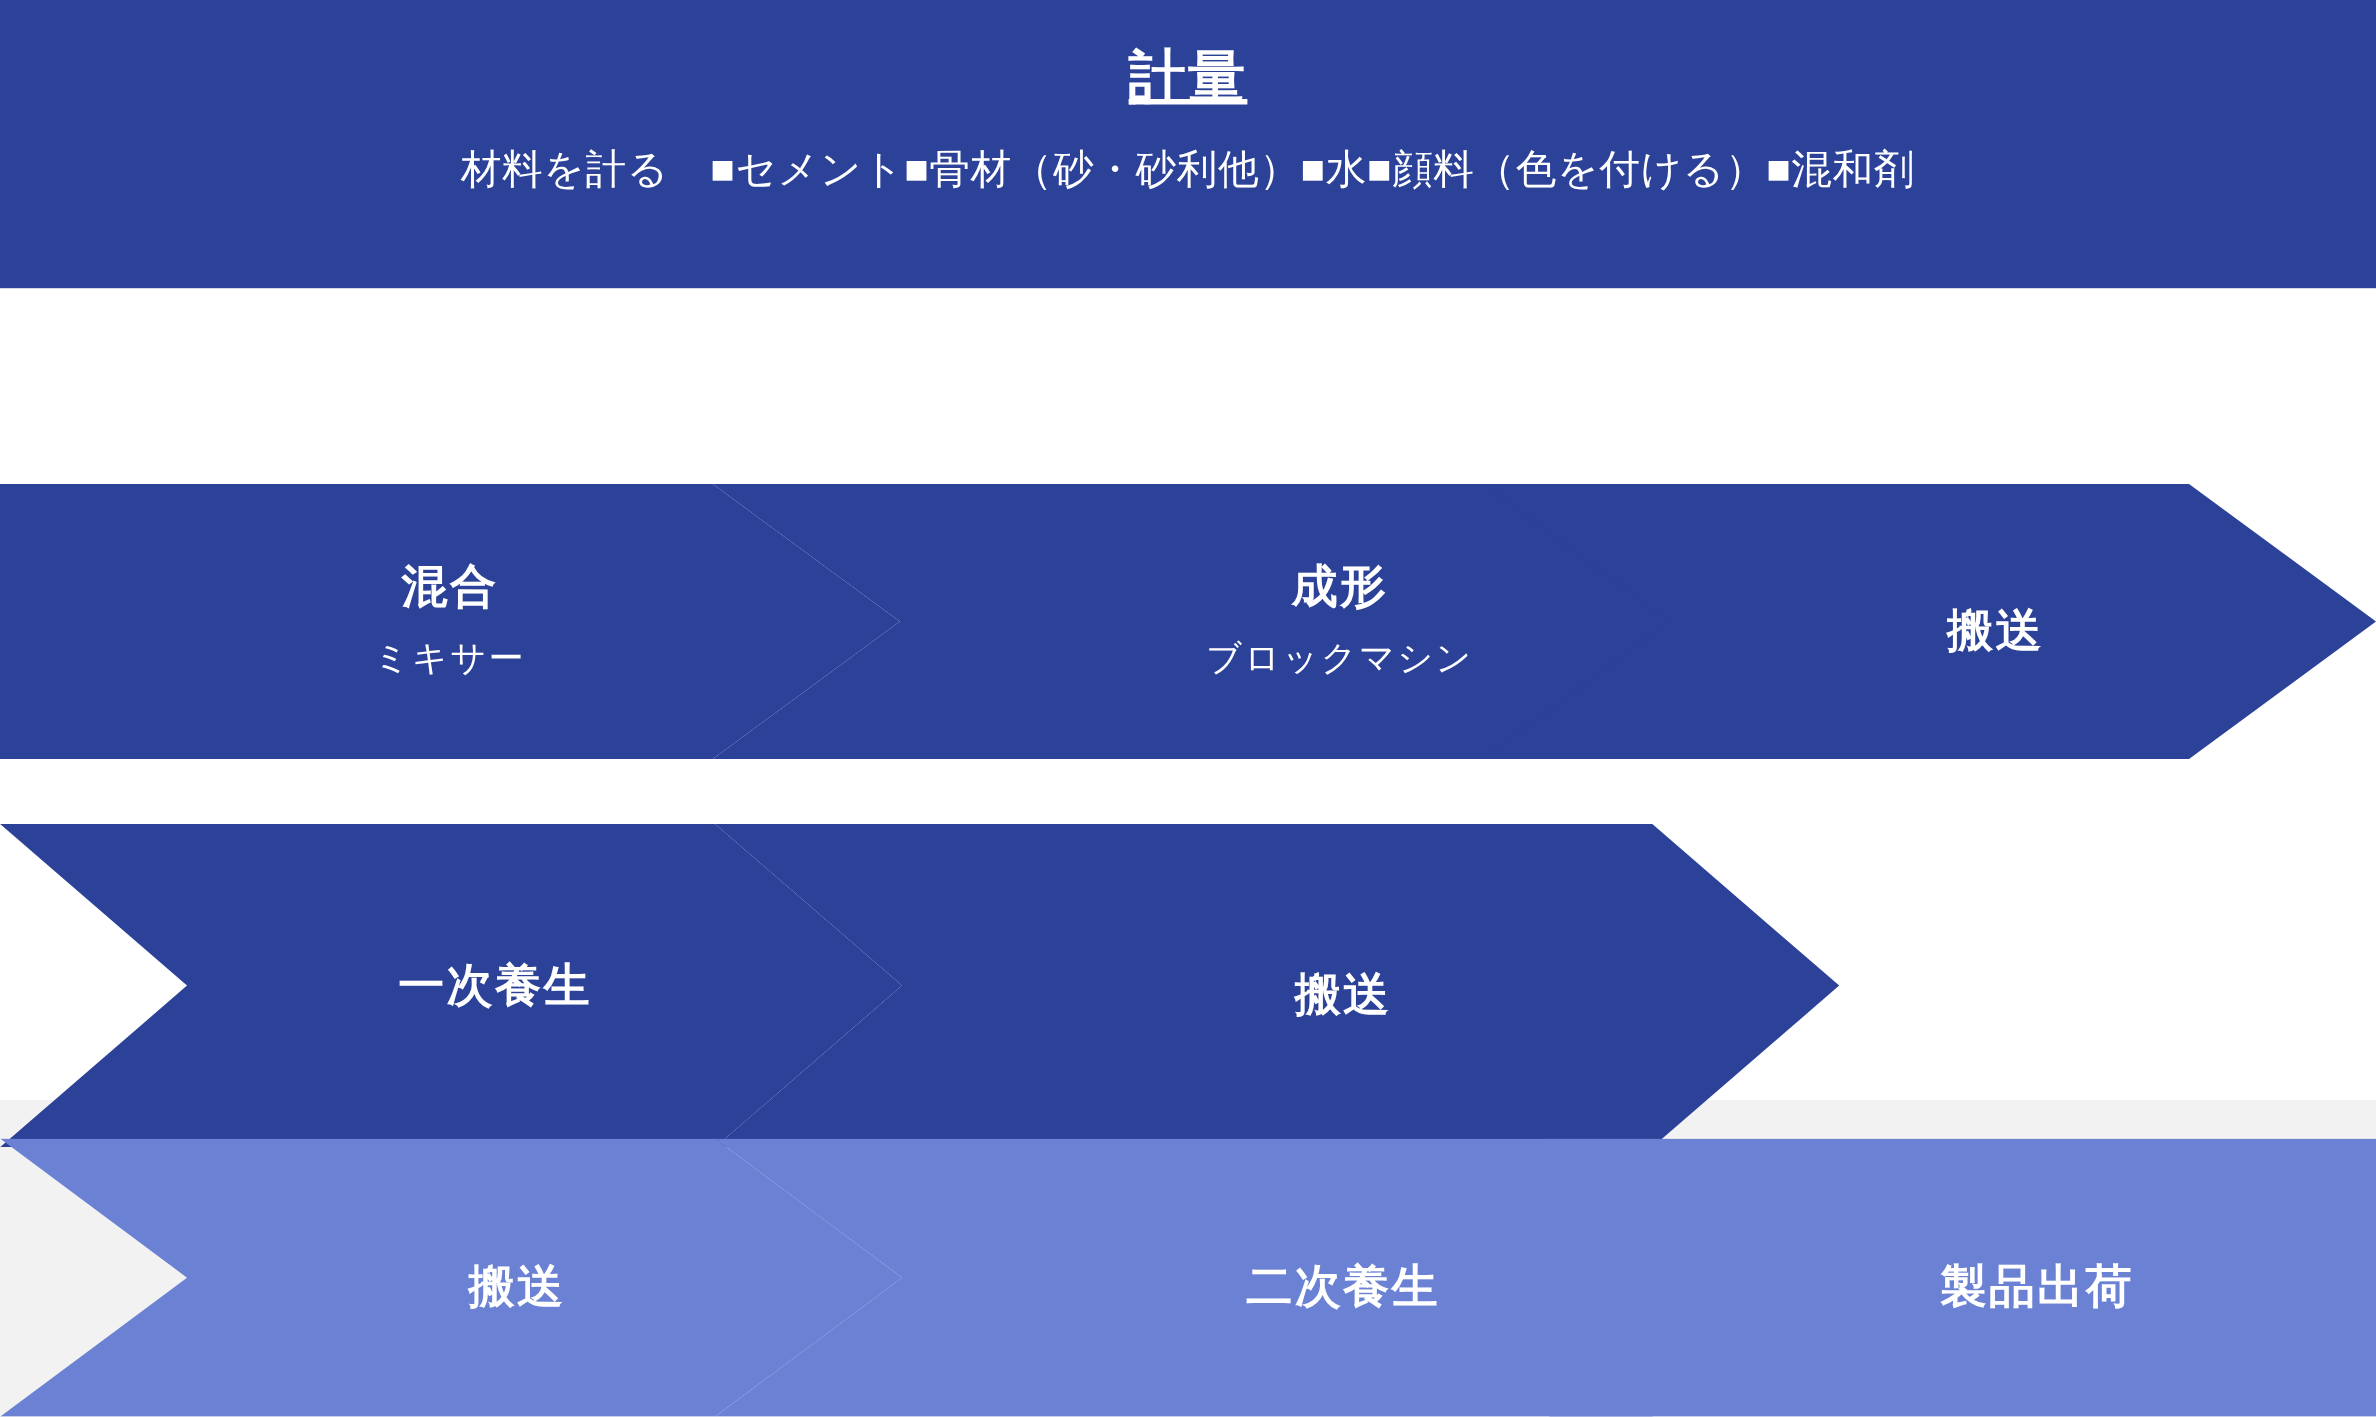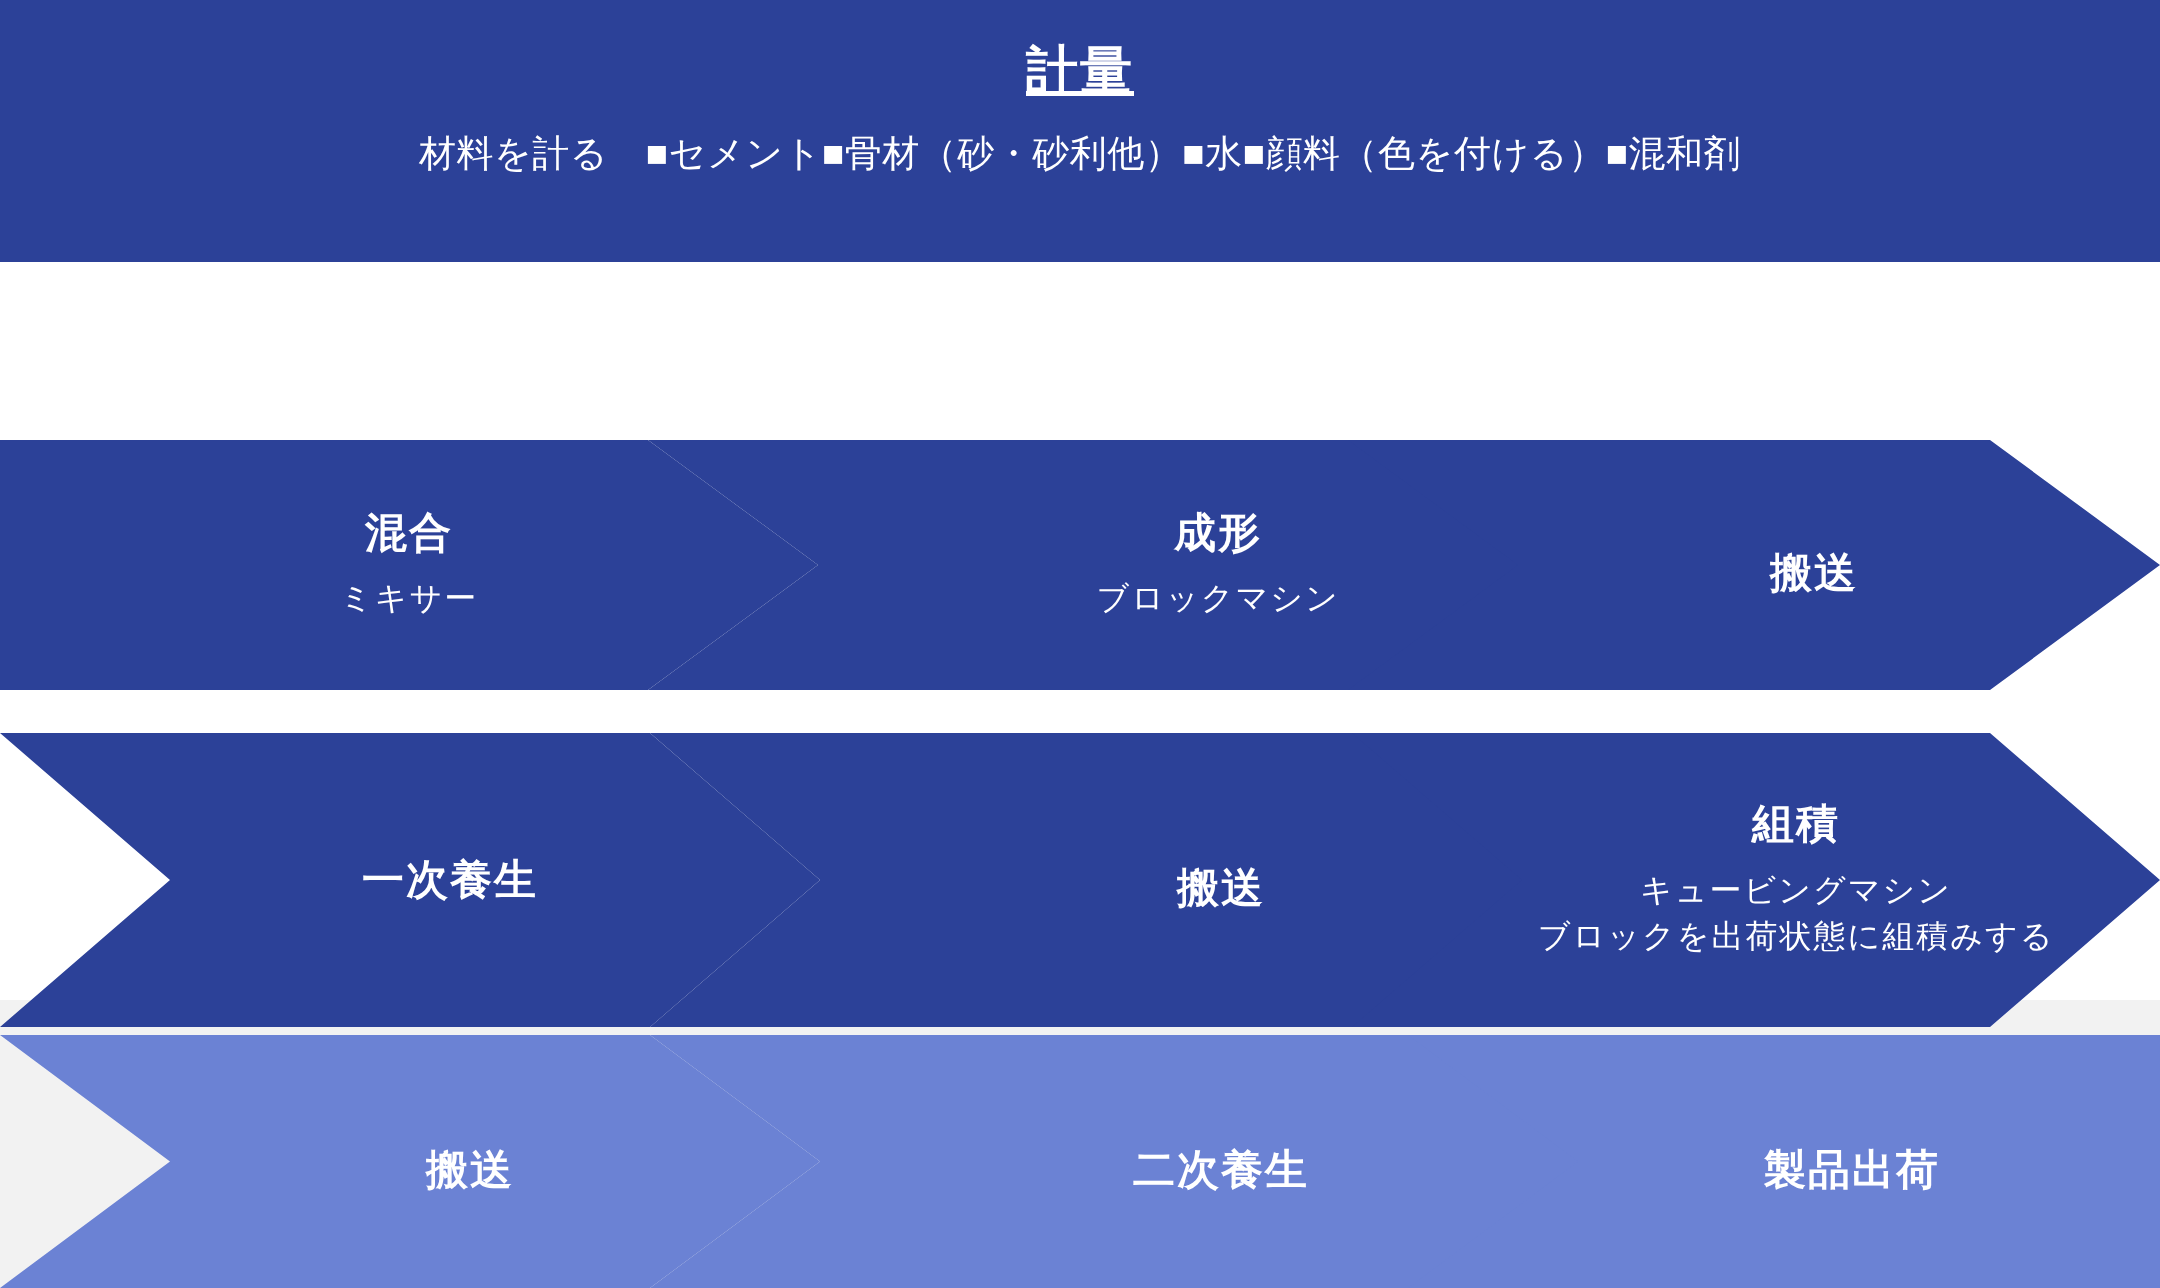--- a/index.html
+++ b/index.html
@@ -56,21 +56,21 @@
     text-align: right;
   }
 
   
   .row {
     position: absolute;
     left: 0;
     width: 2160px;
   }
   .row-mix      { top: 440px;  height: 250px; }
-  .row-cure     { top: 733px;  height: 294px; }
+  .row-cure     { top: 749px;  height: 294px; }
   .row-ship     { top: 1035px; height: 253px; }
 
   .grayband {
     position: absolute;
     left: 0;
     top: 1000px;
     width: 2160px;
     height: 288px;
     background: #f2f2f2;
   }
@@ -163,27 +163,20 @@
   <div class="row row-cure">
 
     <div class="chev chev-dark cut-notch-point" style="left:0px; width:820px;">
       <div class="chev-title shift-right-sm">一次養生</div>
     </div>
 
     <div class="chev chev-dark cut-notch-point" style="left:650px; width:1022px;">
       <div class="chev-title solo shift-right">搬送</div>
     </div>
 
-    <div class="chev chev-dark cut-notch-point" style="left:1352px; width:808px;">
-      <div class="chev-title shift-right-sm">組積</div>
-      <div class="chev-sub shift-right-sm">
-        <span class="line">キュービングマシン</span>
-        <span class="line">ブロックを出荷状態に組積みする</span>
-      </div>
-    </div>
 
   </div>
 
   <div class="row row-ship">
 
     <div class="chev chev-light cut-notch-point" style="left:0px; width:820px;">
       <div class="chev-title solo shift-right">搬送</div>
     </div>
 
     <div class="chev chev-light cut-notch-point" style="left:650px; width:1022px;">

